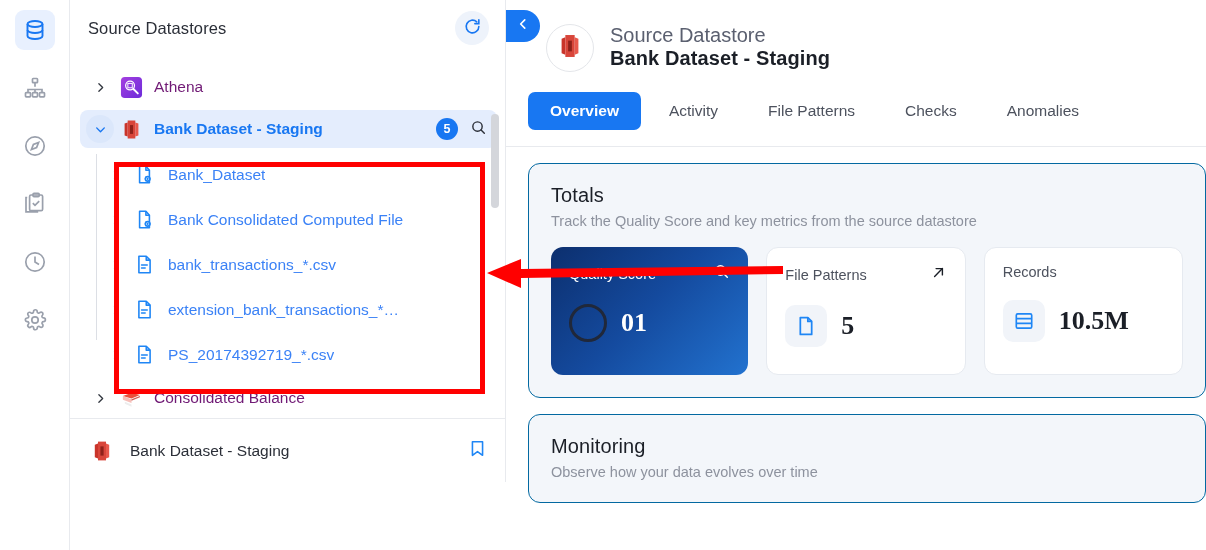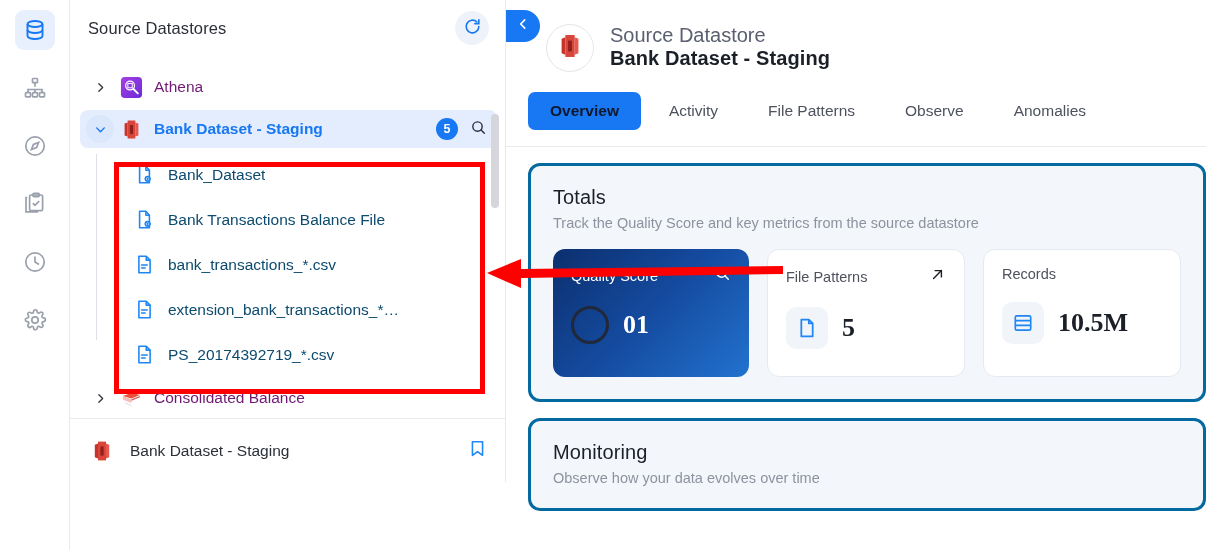--- a/index.html
+++ b/index.html
@@ -80,21 +80,21 @@
 
   
   .child-row {
     display: flex; align-items: center;
     height: 45px; padding-left: 40px;
     cursor: pointer;
   }
   .child-chev { width: 22px; flex: 0 0 22px; display: flex; align-items: center; }
   .child-ico { width: 24px; flex: 0 0 24px; margin-right: 12px; display:flex; align-items:center; justify-content:center;}
   .child-label {
-    font-size: 15.5px; color: #0c4a6e; white-space: nowrap;
+    font-size: 15.5px; color: #3b82f6; white-space: nowrap;
     overflow: hidden; text-overflow: ellipsis; max-width: 300px;
   }
   .child-guide {
     position: absolute; left: 26px; width: 1px; background: #dcdfe5;
   }
   .sb-foot {
     height: 64px; flex: 0 0 64px;
     border-top: 1px solid #e8eaee;
     display: flex; align-items: center; padding: 0 18px 0 18px;
   }
@@ -130,26 +130,26 @@
     margin-right: 16px; flex: 0 0 48px;
   }
   .ds-kicker { font-size: 20px; color: #5b6070; line-height: 18px; }
   .ds-title { font-size: 20px; color: #1b1f27; font-weight: 700; letter-spacing: .1px; margin-top: 3px; }
 
   .tabs { display: flex; align-items: center; padding: 20px 0 0 22px; gap: 6px; }
   .tab {
     padding: 10px 22px; border-radius: 7px;
     font-size: 15.5px; color: #4d525e; cursor: pointer; white-space: nowrap;
   }
-  .tab.active { background: #1877f2; color: #0f172a; font-weight: 700; }
+  .tab.active { background: #1877f2; color: #ffffff; font-weight: 700; }
   .tabs-rule { height: 1px; background: #e8eaee; margin-top: 16px; }
 
   .content { padding: 16px 0 0 22px; }
   .card {
-    background: #f3f6fa; border: 3px solid #0369a1;
+    background: #f3f6fa; border: 1px solid #0369a1;
     border-radius: 12px; padding: 20px 22px 22px 22px;
     margin-bottom: 16px;
   }
   .card-title { font-size: 20px; color: #1b1f27; font-weight: 400; letter-spacing: .1px; }
   .card-sub { font-size: 14.5px; color: #8d929e; margin-top: 6px; }
 
   .metrics { display: flex; gap: 18px; margin-top: 18px; }
   .metric {
     flex: 1 1 0; height: 128px; border-radius: 12px;
     background: #ffffff; border: 1px solid #e6eaf0;
@@ -344,21 +344,21 @@
           </div>
           <div class="child-ico">
             <svg width="21" height="21" viewBox="0 0 24 24" fill="none" stroke="#1f86f5" stroke-width="1.8" stroke-linejoin="round">
               <path d="M13.6 2.6H6.4v18.8h11.2V7.2z"></path>
                 <path d="M13.6 2.6v4.6h4"></path>
               <circle cx="15.6" cy="17" r="2.6" fill="#ffffff"></circle>
               <circle cx="15.6" cy="17" r="1.2" fill="#1f86f5" stroke="none"></circle>
               <path d="M15.6 13.6v1M15.6 19.4v1M12.2 17h1M18 17h1M13.2 14.6l.7.7M17.3 18.7l.7.7M13.2 19.4l.7-.7M17.3 15.3l.7-.7" stroke-width="1.4"></path>
             </svg>
           </div>
-          <div class="child-label">Bank Transactions Balance File</div>
+          <div class="child-label">Bank Consolidated Computed File</div>
         </div>
 
         <div class="child-row">
           <div class="child-chev">
             <svg width="12" height="12" viewBox="0 0 24 24" fill="none" stroke="#31363f" stroke-width="2.4" stroke-linecap="round" stroke-linejoin="round">
                 <path d="M9 5l7 7-7 7"></path>
               </svg>
           </div>
           <div class="child-ico">
             <svg width="21" height="21" viewBox="0 0 24 24" fill="none" stroke="#1f86f5" stroke-width="1.8" stroke-linejoin="round">
@@ -470,21 +470,21 @@
       <div>
         <div class="ds-kicker">Source Datastore</div>
         <div class="ds-title">Bank Dataset - Staging</div>
       </div>
     </div>
 
     <div class="tabs">
       <div class="tab active">Overview</div>
       <div class="tab">Activity</div>
       <div class="tab">File Patterns</div>
-      <div class="tab">Observe</div>
+      <div class="tab">Checks</div>
       <div class="tab">Anomalies</div>
     </div>
     <div class="tabs-rule"></div>
 
     <div class="content">
 
       <div class="card">
         <div class="card-title">Totals</div>
         <div class="card-sub">Track the Quality Score and key metrics from the source datastore</div>
 

